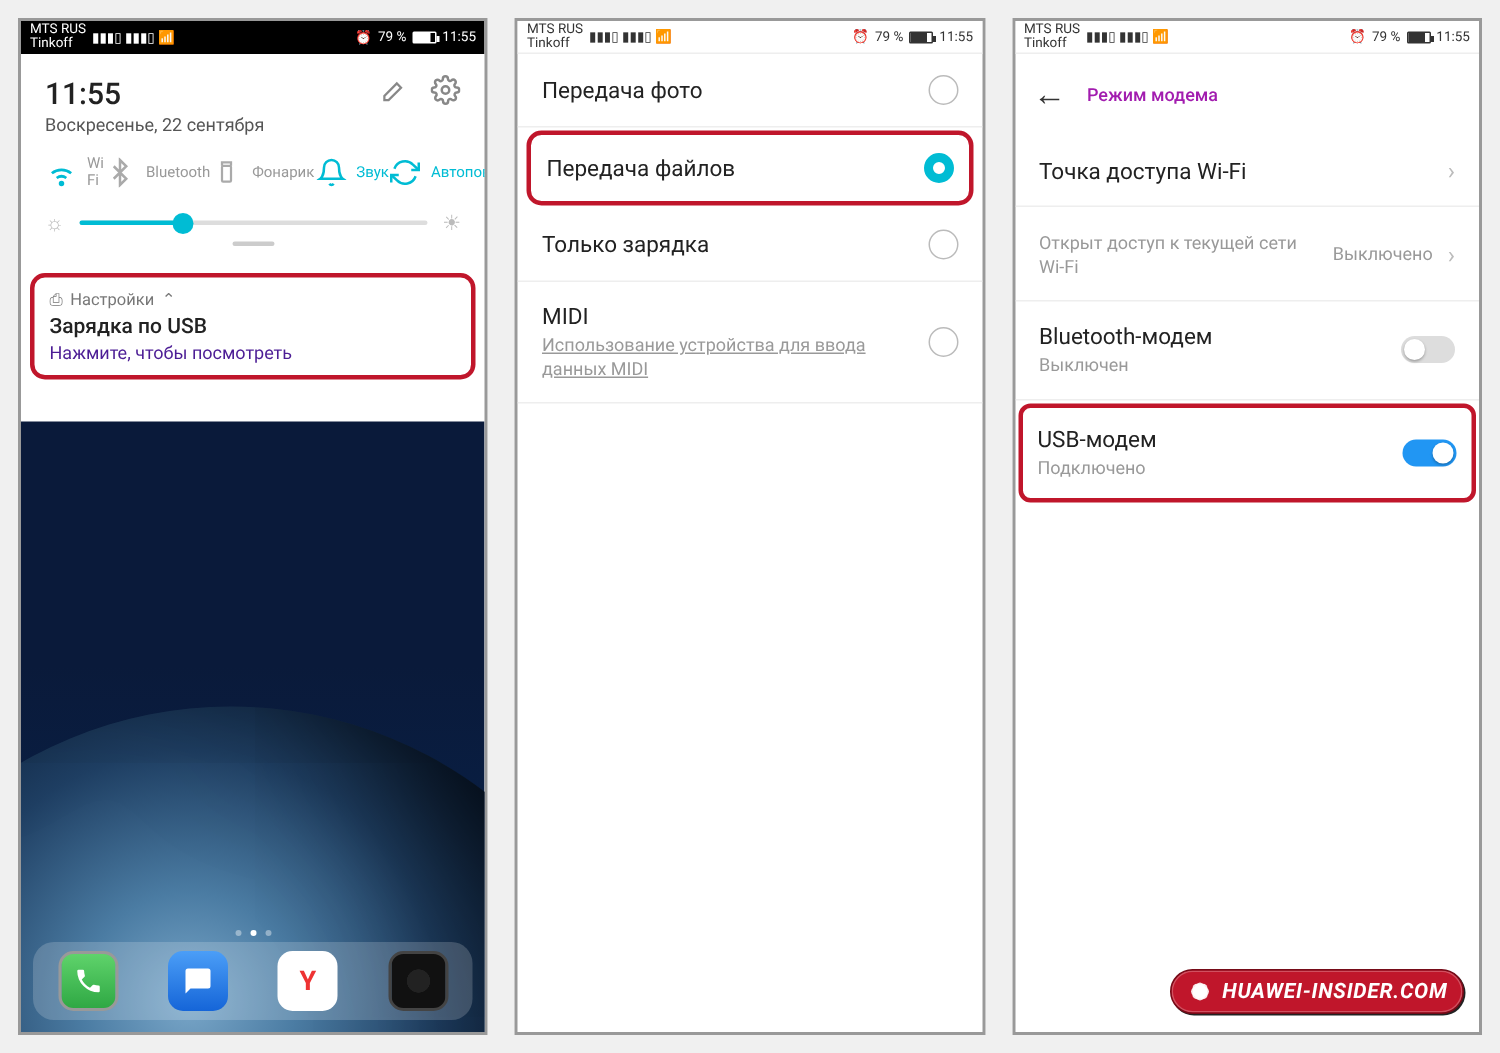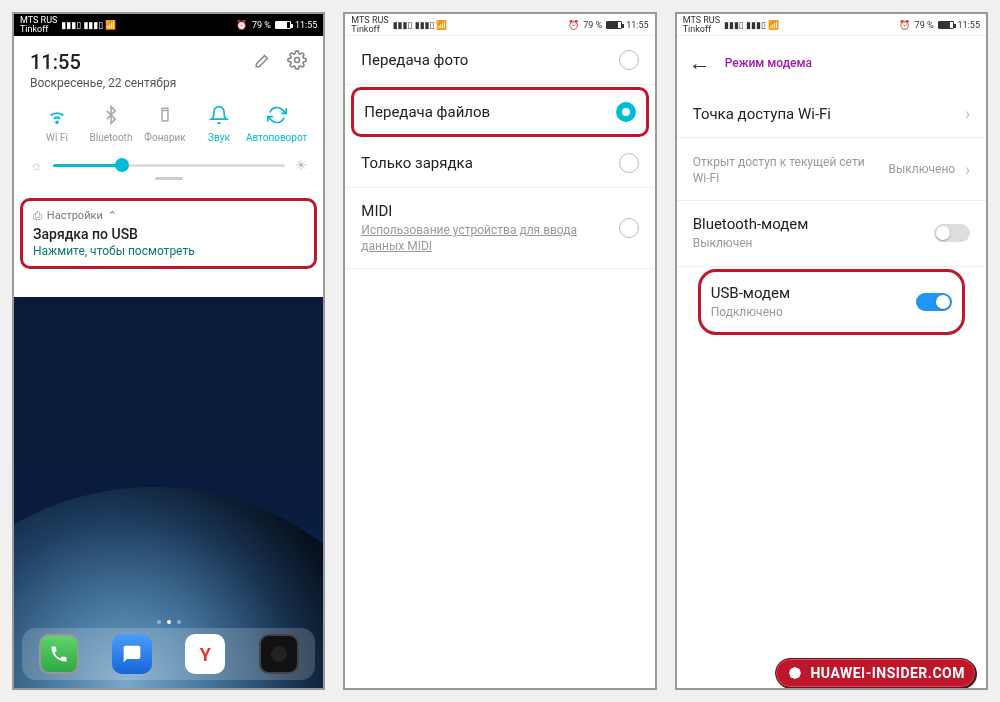--- a/index.html
+++ b/index.html
@@ -60,21 +60,21 @@
     background: #fff;
     border-radius: 8px;
     padding: 8px 10px;
   }
   .qs-head { display:flex; align-items:flex-start; justify-content:space-between; }
   .qs-time { font-size: 20px; font-weight: 500; color:#222; }
   .qs-date { font-size: 12px; color:#555; margin-top:2px;}
   .qs-icons-row { display:flex; gap:14px; color:#888;}
   .qs-edit, .qs-gear { width:20px; height:20px; display:flex; align-items:center; justify-content:center;}
   .quick-row { display:flex; justify-content: space-between; margin-top: 14px; }
-  .qitem { flex:1; display:flex; flex-direction:column; align-items:center; gap:6px; font-size:10px; }
+  .qitem { flex:1; display:flex; flex-direction:row; align-items:center; gap:6px; font-size:10px; }
   .qitem .ico { width:22px; height:22px; display:flex; align-items:center; justify-content:center; color:#00bcd4;}
   .qitem .lbl { color:#999; }
   .qitem.active .lbl { color:#00bcd4; }
   .slider-row { display:flex; align-items:center; gap:10px; margin-top:14px; }
   .slider-track { flex:1; height:3px; background:#ddd; border-radius:2px; position:relative;}
   .slider-fill { position:absolute; left:0; top:0; bottom:0; width:30%; background:#00bcd4; border-radius:2px;}
   .slider-thumb { position:absolute; left:30%; top:50%; width:14px; height:14px; background:#00bcd4; border-radius:50%; transform:translate(-50%,-50%);}
   .sun { color:#bbb; font-size:14px;}
   .handle { width:28px; height:3px; background:#ccc; border-radius:2px; margin:4px auto 0;}
 
@@ -82,21 +82,21 @@
     margin: 4px 6px;
     background:#fff;
     border: 3px solid #c0162b;
     border-radius: 10px;
     padding: 8px 10px;
     position:relative;
     z-index:2;
   }
   .notif-app { font-size:11px; color:#777; display:flex; align-items:center; gap:5px;}
   .notif-title { font-size:14px; color:#222; margin-top:4px; font-weight:500;}
-  .notif-sub { font-size:12px; color:#0f766e; margin-top:2px;}
+  .notif-sub { font-size:12px; color:#4c1d95; margin-top:2px;}
   .notif-manage {
     margin: 2px 6px 0;
     color:#fff;
     font-size:12px;
     text-align:right;
     padding:4px 8px;
     position:relative;
     z-index:2;
   }
   .dots { position:absolute; bottom:64px; left:50%; transform:translateX(-50%); display:flex; gap:6px; z-index:2;}
@@ -148,39 +148,40 @@
   .s3-item .t { font-size:15px; color:#222;}
   .s3-item .s { font-size:12px; color:#999; margin-top:2px; line-height:1.35;}
   .s3-item .val { font-size:12px; color:#999;}
   .chev { color:#bbb; font-size:16px;}
   .toggle { width:36px; height:18px; background:#ddd; border-radius:10px; position:relative;}
   .toggle::after { content:""; position:absolute; width:14px; height:14px; background:#fff; border-radius:50%; top:2px; left:2px; box-shadow:0 1px 2px rgba(0,0,0,0.3);}
   .toggle.on { background:#2196f3;}
   .toggle.on::after { left:auto; right:2px;}
   .hl3 {
     border: 3px solid #c0162b;
-    border-radius: 18px;
-    margin: 2px 21px;
+    border-radius: 8px;
+    margin: 2px 2px;
   }
   .hl3 .s3-item { border-bottom:none; padding:12px 10px;}
 
   .watermark {
     position:absolute;
-    right:10px; bottom:0;
+    right:10px; bottom:12px;
     background:#c0162b;
     color:#fff;
     font-weight:bold;
     font-size:14px;
     letter-spacing:0.5px;
     padding:5px 10px;
     border-radius:15px;
     border:1px solid #760b18;
     box-shadow: inset 0 0 0 1px rgba(255,255,255,0.25), 1px 1px 0 #222;
     display:flex; align-items:center; gap:6px;
     z-index:3;
+    font-style:italic;
   }
   .petal-logo { width:18px; height:18px; position:relative; }
   .petal-logo span{ position:absolute; width:8px; height:12px; background:#fff; border-radius:50% 50% 50% 50%; left:5px; top:3px; opacity:0.9;}
   .petal-logo span:nth-child(1){ transform:rotate(0deg);}
   .petal-logo span:nth-child(2){ transform:rotate(45deg);}
   .petal-logo span:nth-child(3){ transform:rotate(90deg);}
   .petal-logo span:nth-child(4){ transform:rotate(135deg);}
 </style>
 </head>
 <body>

